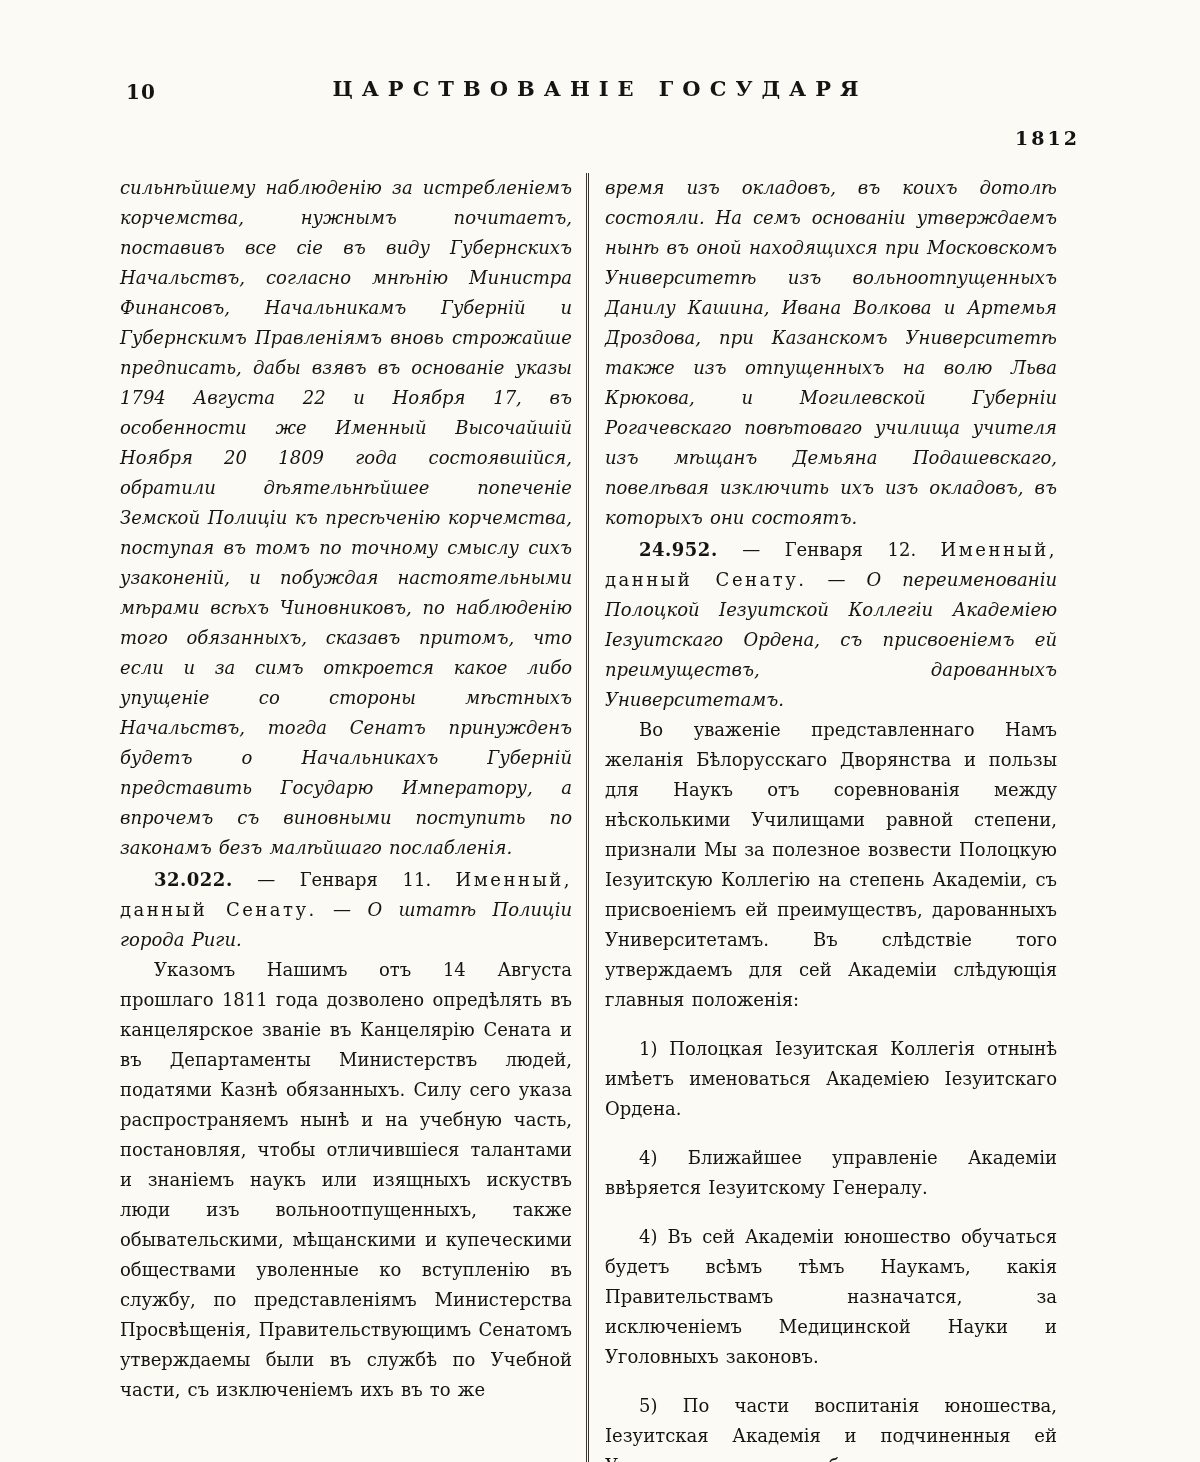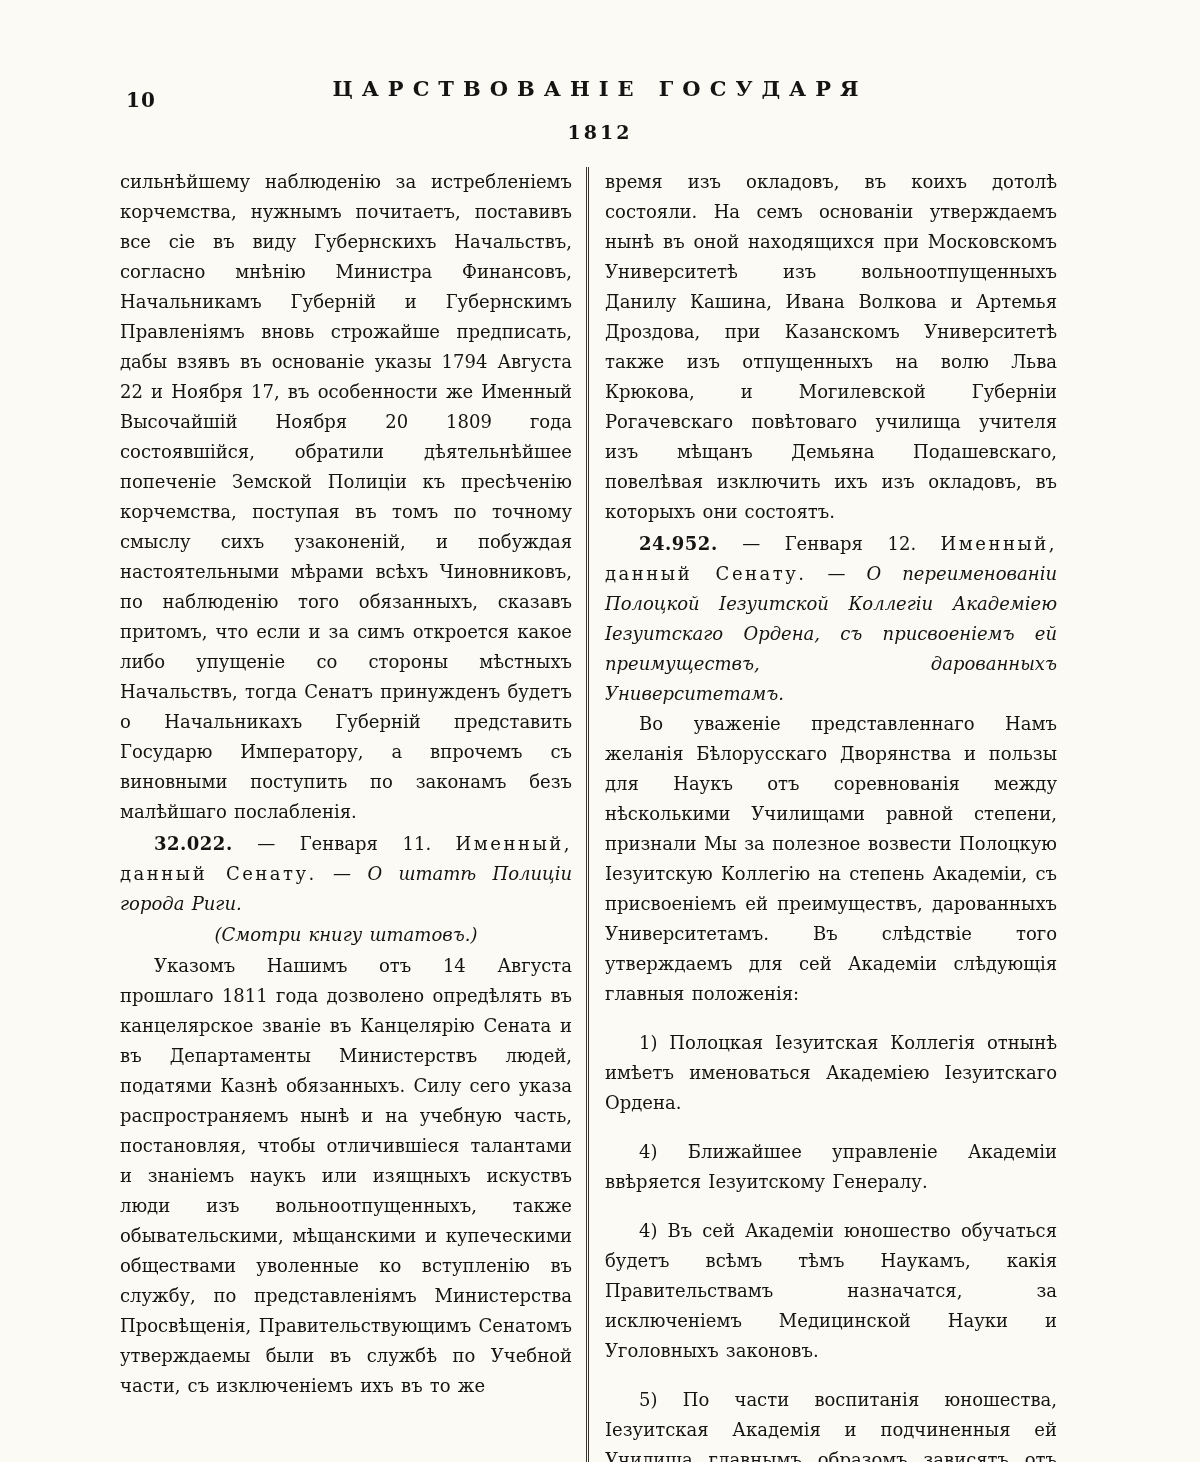--- a/index.html
+++ b/index.html
@@ -17,35 +17,34 @@
     margin: 0 auto;
     padding-top: 76px;
   }
   .page-num {
     position: absolute;
     left: 6px;
     top: 80px;
     font-size: 20px;
     font-weight: bold;
     letter-spacing: 1px;
-    margin-top: 8px;
   }
   .running-title {
     text-align: center;
     font-size: 21px;
     font-weight: bold;
     letter-spacing: 9px;
     white-space: nowrap;
   }
   .year {
-    text-align: center;
+    text-align: right;
     font-size: 19px;
     font-weight: bold;
     letter-spacing: 3px;
-    margin-top: 20px;
+    margin-top: 26px;
   }
   .columns {
     display: flex;
     margin-top: 24px;
     align-items: stretch;
   }
   .col {
     width: 452px;
     font-size: 18px;
     line-height: 30px;
@@ -55,21 +54,21 @@
   .col-right { padding-left: 16px; }
   .divider {
     width: 0;
     border-left: 3px double #3a352e;
   }
   .para {
     margin: 0;
     text-align: justify;
     text-indent: 34px;
   }
-  .para.cont { text-indent: 0; }
+  .para.cont { text-indent: 0; font-style: italic; }
   .para.note {
     text-align: center;
     text-indent: 0;
     font-style: italic;
     margin: 1px 0;
   }
   .para.item { margin-top: 19px; }
   .para.heading { margin-top: 2px; }
   .run-n { }
   .run-b { font-weight: bold; letter-spacing: 0.5px; }
@@ -80,21 +79,20 @@
 <body>
 
 <div class="page">
   <span class="page-num">10</span>
   <div class="running-title">ЦАРСТВОВАНІЕ ГОСУДАРЯ</div>
   <div class="year">1812</div>
   <div class="columns">
     <div class="col col-left">
         <p class="para cont"><span class="run-n">сильнѣйшему наблюденію за истребленіемъ корчемства, нужнымъ почитаетъ, поставивъ все сіе въ виду Губернскихъ Начальствъ, согласно мнѣнію Министра Финансовъ, Начальникамъ Губерній и Губернскимъ Правленіямъ вновь строжайше предписать, дабы взявъ въ основаніе указы 1794 Августа 22 и Ноября 17, въ особенности же Именный Высочайшій Ноября 20 1809 года состоявшійся, обратили дѣятельнѣйшее попеченіе Земской Полиціи къ пресѣченію корчемства, поступая въ томъ по точному смыслу сихъ узаконеній, и побуждая настоятельными мѣрами всѣхъ Чиновниковъ, по наблюденію того обязанныхъ, сказавъ притомъ, что если и за симъ откроется какое либо упущеніе со стороны мѣстныхъ Начальствъ, тогда Сенатъ принужденъ будетъ о Начальникахъ Губерній представить Государю Императору, а впрочемъ съ виновными поступить по законамъ безъ малѣйшаго послабленія.</span></p>
         <p class="para heading"><span class="run-b">32.022.</span><span class="run-n"> — Генваря 11. </span><span class="run-sp">Именный, данный Сенату.</span><span class="run-n"> — </span><span class="run-i">О штатѣ Полиціи города Риги.</span></p>
-        <p class="para note"><span class="run-n">(Смотри книгу штатовъ.)</span></p>
         <p class="para body"><span class="run-n">Указомъ Нашимъ отъ 14 Августа прошлаго 1811 года дозволено опредѣлять въ канцелярское званіе въ Канцелярію Сената и въ Департаменты Министерствъ людей, податями Казнѣ обязанныхъ. Силу сего указа распространяемъ нынѣ и на учебную часть, постановляя, чтобы отличившіеся талантами и знаніемъ наукъ или изящныхъ искуствъ люди изъ вольноотпущенныхъ, также обывательскими, мѣщанскими и купеческими обществами уволенные ко вступленію въ службу, по представленіямъ Министерства Просвѣщенія, Правительствующимъ Сенатомъ утверждаемы были въ службѣ по Учебной части, съ изключеніемъ ихъ въ то же</span></p>
       </div>
     <div class="divider"></div>
     <div class="col col-right">
         <p class="para cont"><span class="run-n">время изъ окладовъ, въ коихъ дотолѣ состояли. На семъ основаніи утверждаемъ нынѣ въ оной находящихся при Московскомъ Университетѣ изъ вольноотпущенныхъ Данилу Кашина, Ивана Волкова и Артемья Дроздова, при Казанскомъ Университетѣ также изъ отпущенныхъ на волю Льва Крюкова, и Могилевской Губерніи Рогачевскаго повѣтоваго училища учителя изъ мѣщанъ Демьяна Подашевскаго, повелѣвая изключить ихъ изъ окладовъ, въ которыхъ они состоятъ.</span></p>
         <p class="para heading"><span class="run-b">24.952.</span><span class="run-n"> — Генваря 12. </span><span class="run-sp">Именный, данный Сенату.</span><span class="run-n"> — </span><span class="run-i">О переименованіи Полоцкой Іезуитской Коллегіи Академіею Іезуитскаго Ордена, съ присвоеніемъ ей преимуществъ, дарованныхъ Университетамъ.</span></p>
         <p class="para body"><span class="run-n">Во уваженіе представленнаго Намъ желанія Бѣлорусскаго Дворянства и пользы для Наукъ отъ соревнованія между нѣсколькими Училищами равной степени, признали Мы за полезное возвести Полоцкую Іезуитскую Коллегію на степень Академіи, съ присвоеніемъ ей преимуществъ, дарованныхъ Университетамъ. Въ слѣдствіе того утверждаемъ для сей Академіи слѣдующія главныя положенія:</span></p>
         <p class="para item"><span class="run-n">1) Полоцкая Іезуитская Коллегія отнынѣ имѣетъ именоваться Академіею Іезуитскаго Ордена.</span></p>
         <p class="para item"><span class="run-n">4) Ближайшее управленіе Академіи ввѣряется Іезуитскому Генералу.</span></p>
         <p class="para item"><span class="run-n">4) Въ сей Академіи юношество обучаться будетъ всѣмъ тѣмъ Наукамъ, какія Правительствамъ назначатся, за исключеніемъ Медицинской Науки и Уголовныхъ законовъ.</span></p>

